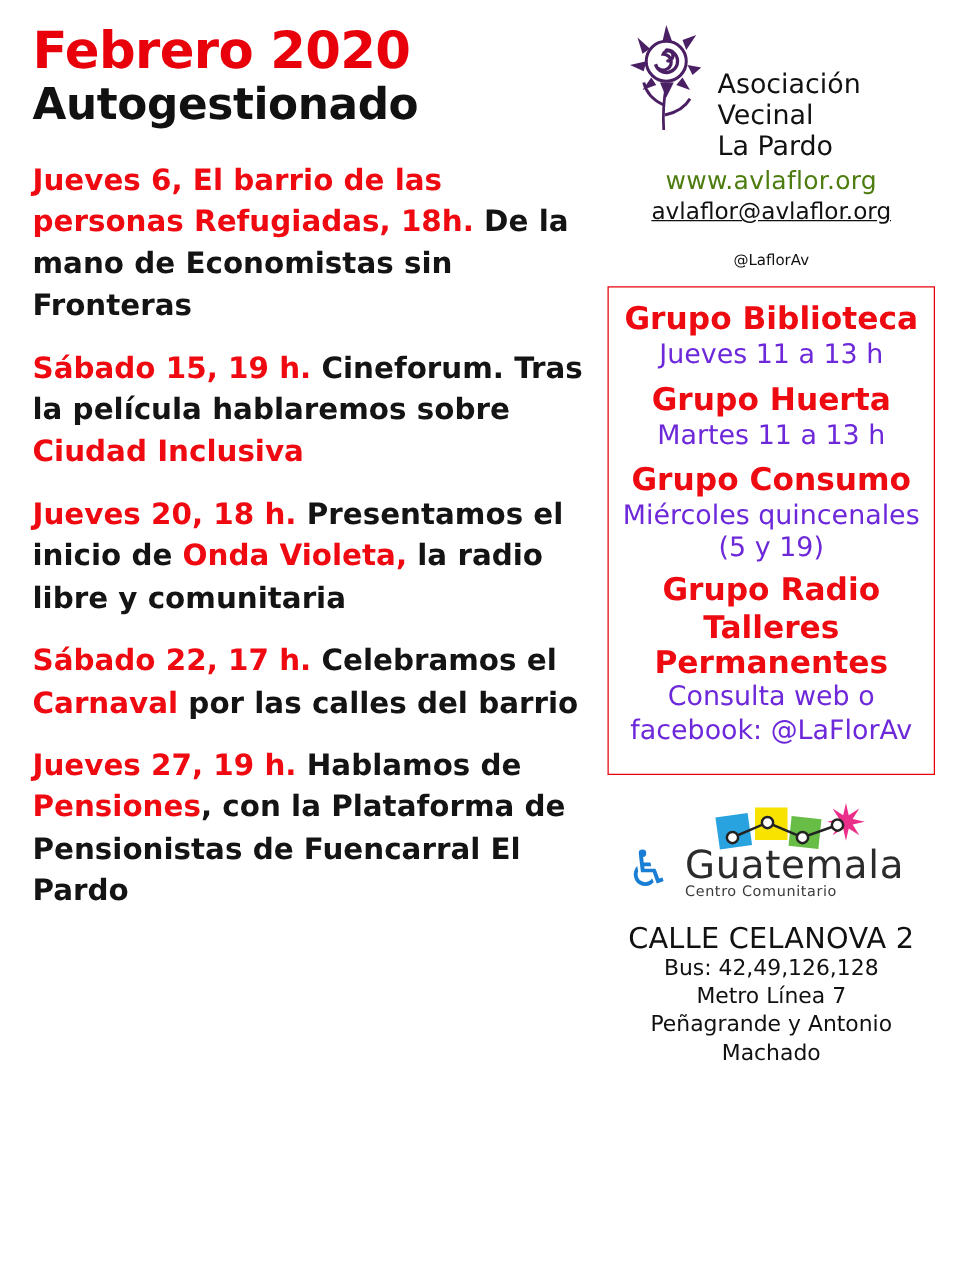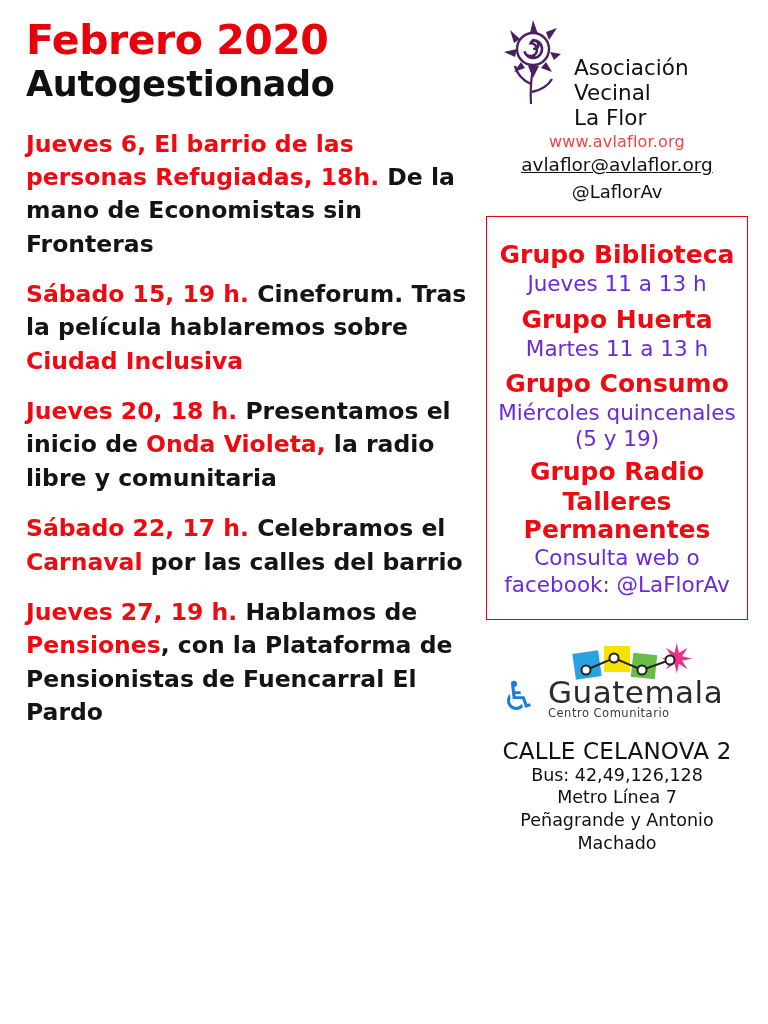--- a/index.html
+++ b/index.html
@@ -95,42 +95,42 @@
     padding-top: 4px;
     font-family: "DejaVu Sans", sans-serif;
     margin-top: 35px;
   }
 
   .contact {
     text-align: center;
     margin-top: 2px;
   }
   .contact .web {
-    font-size: 16px;
-    color: #ef4444;
+    font-size: 20px;
+    color: #4d7c0f;
     letter-spacing: 0.2px;
   }
   .contact .mail {
     font-size: 18.5px;
     color: #111;
     text-decoration: underline;
     display: block;
     margin-top: 3px;
   }
   .contact .handle {
-    font-size: 18px;
+    font-size: 12px;
     color: #111;
     display: block;
-    margin-top: 6px;
+    margin-top: 21px;
   }
 
   .groups-box {
     margin-top: 14px;
     border: 1.5px solid #e8000b;
-    padding: 23px 8px 14px 8px;
+    padding: 10px 8px 14px 8px;
     text-align: center;
   }
   .g-title {
     color: #ee0a11;
     font-weight: bold;
     font-size: 25px;
     line-height: 1.2;
     margin: 0 0 1px 0;
   }
   .g-sub {
@@ -281,21 +281,21 @@
             <polygon points="52,56 46,46 41,52"></polygon>
             <polygon points="33,62 28,50 39,50"></polygon>
           </g>
           <circle cx="33" cy="33" r="16" fill="#ffffff" stroke="#4b1f63" stroke-width="2.4"></circle>
           <path d="M33 24 a9 9 0 1 1 -8.6 11.4 a6.4 6.4 0 1 0 6.2 -8.1 a4 4 0 1 1 3.6 5.4" fill="none" stroke="#4b1f63" stroke-width="2.6" stroke-linecap="round"></path>
         </svg>
       </div>
       <div class="assoc-name">
         <div>Asociación</div>
         <div>Vecinal</div>
-        <div>La Flor</div>
+        <div>La Pardo</div>
       </div>
     </div>
 
     <div class="contact">
       <div class="web">www.avlaflor.org</div>
       <span class="mail">avlaflor@avlaflor.org</span>
       <span class="handle">@LaflorAv</span>
     </div>
 
     <div class="groups-box">

